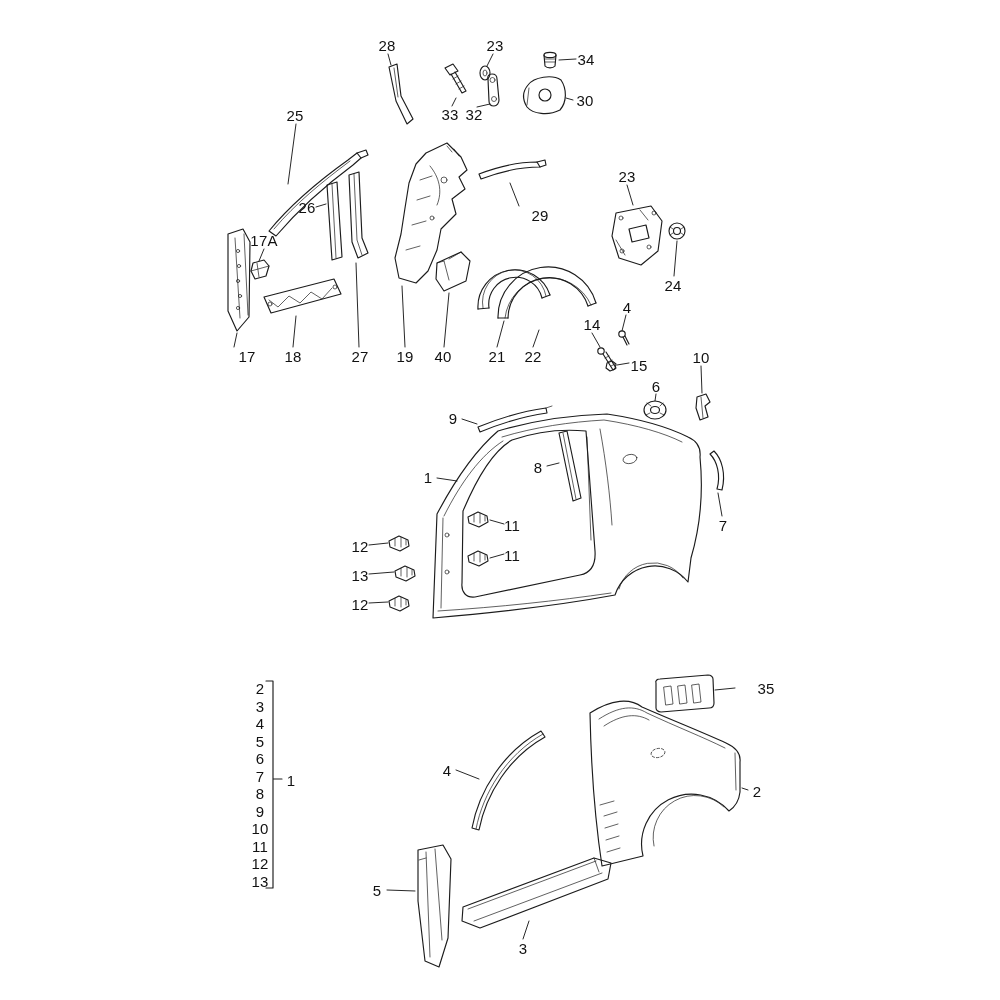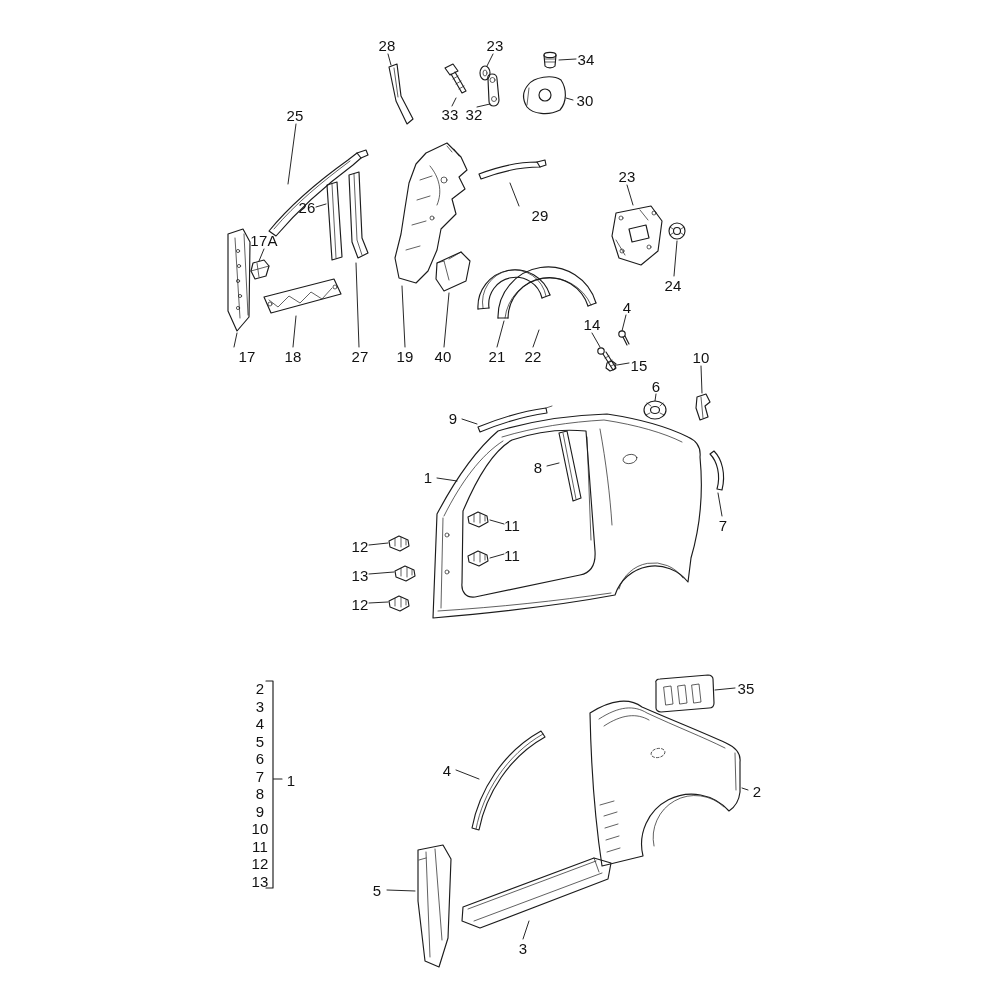--- a/index.html
+++ b/index.html
@@ -324,21 +324,21 @@
   <span class="callout" style="left:701px;top:357px">10</span>
   <span class="callout" style="left:453px;top:418px">9</span>
   <span class="callout" style="left:428px;top:477px">1</span>
   <span class="callout" style="left:538px;top:467px">8</span>
   <span class="callout" style="left:723px;top:525px">7</span>
   <span class="callout" style="left:512px;top:525px">11</span>
   <span class="callout" style="left:512px;top:555px">11</span>
   <span class="callout" style="left:360px;top:546px">12</span>
   <span class="callout" style="left:360px;top:575px">13</span>
   <span class="callout" style="left:360px;top:604px">12</span>
-  <span class="callout" style="left:746px;top:688px">35</span>
+  <span class="callout" style="left:766px;top:688px">35</span>
   <span class="callout" style="left:757px;top:791px">2</span>
   <span class="callout" style="left:447px;top:770px">4</span>
   <span class="callout" style="left:377px;top:890px">5</span>
   <span class="callout" style="left:523px;top:948px">3</span>
 
   <span class="callout" style="left:260px;top:688px">2</span>
   <span class="callout" style="left:260px;top:706px">3</span>
   <span class="callout" style="left:260px;top:723px">4</span>
   <span class="callout" style="left:260px;top:741px">5</span>
   <span class="callout" style="left:260px;top:758px">6</span>

